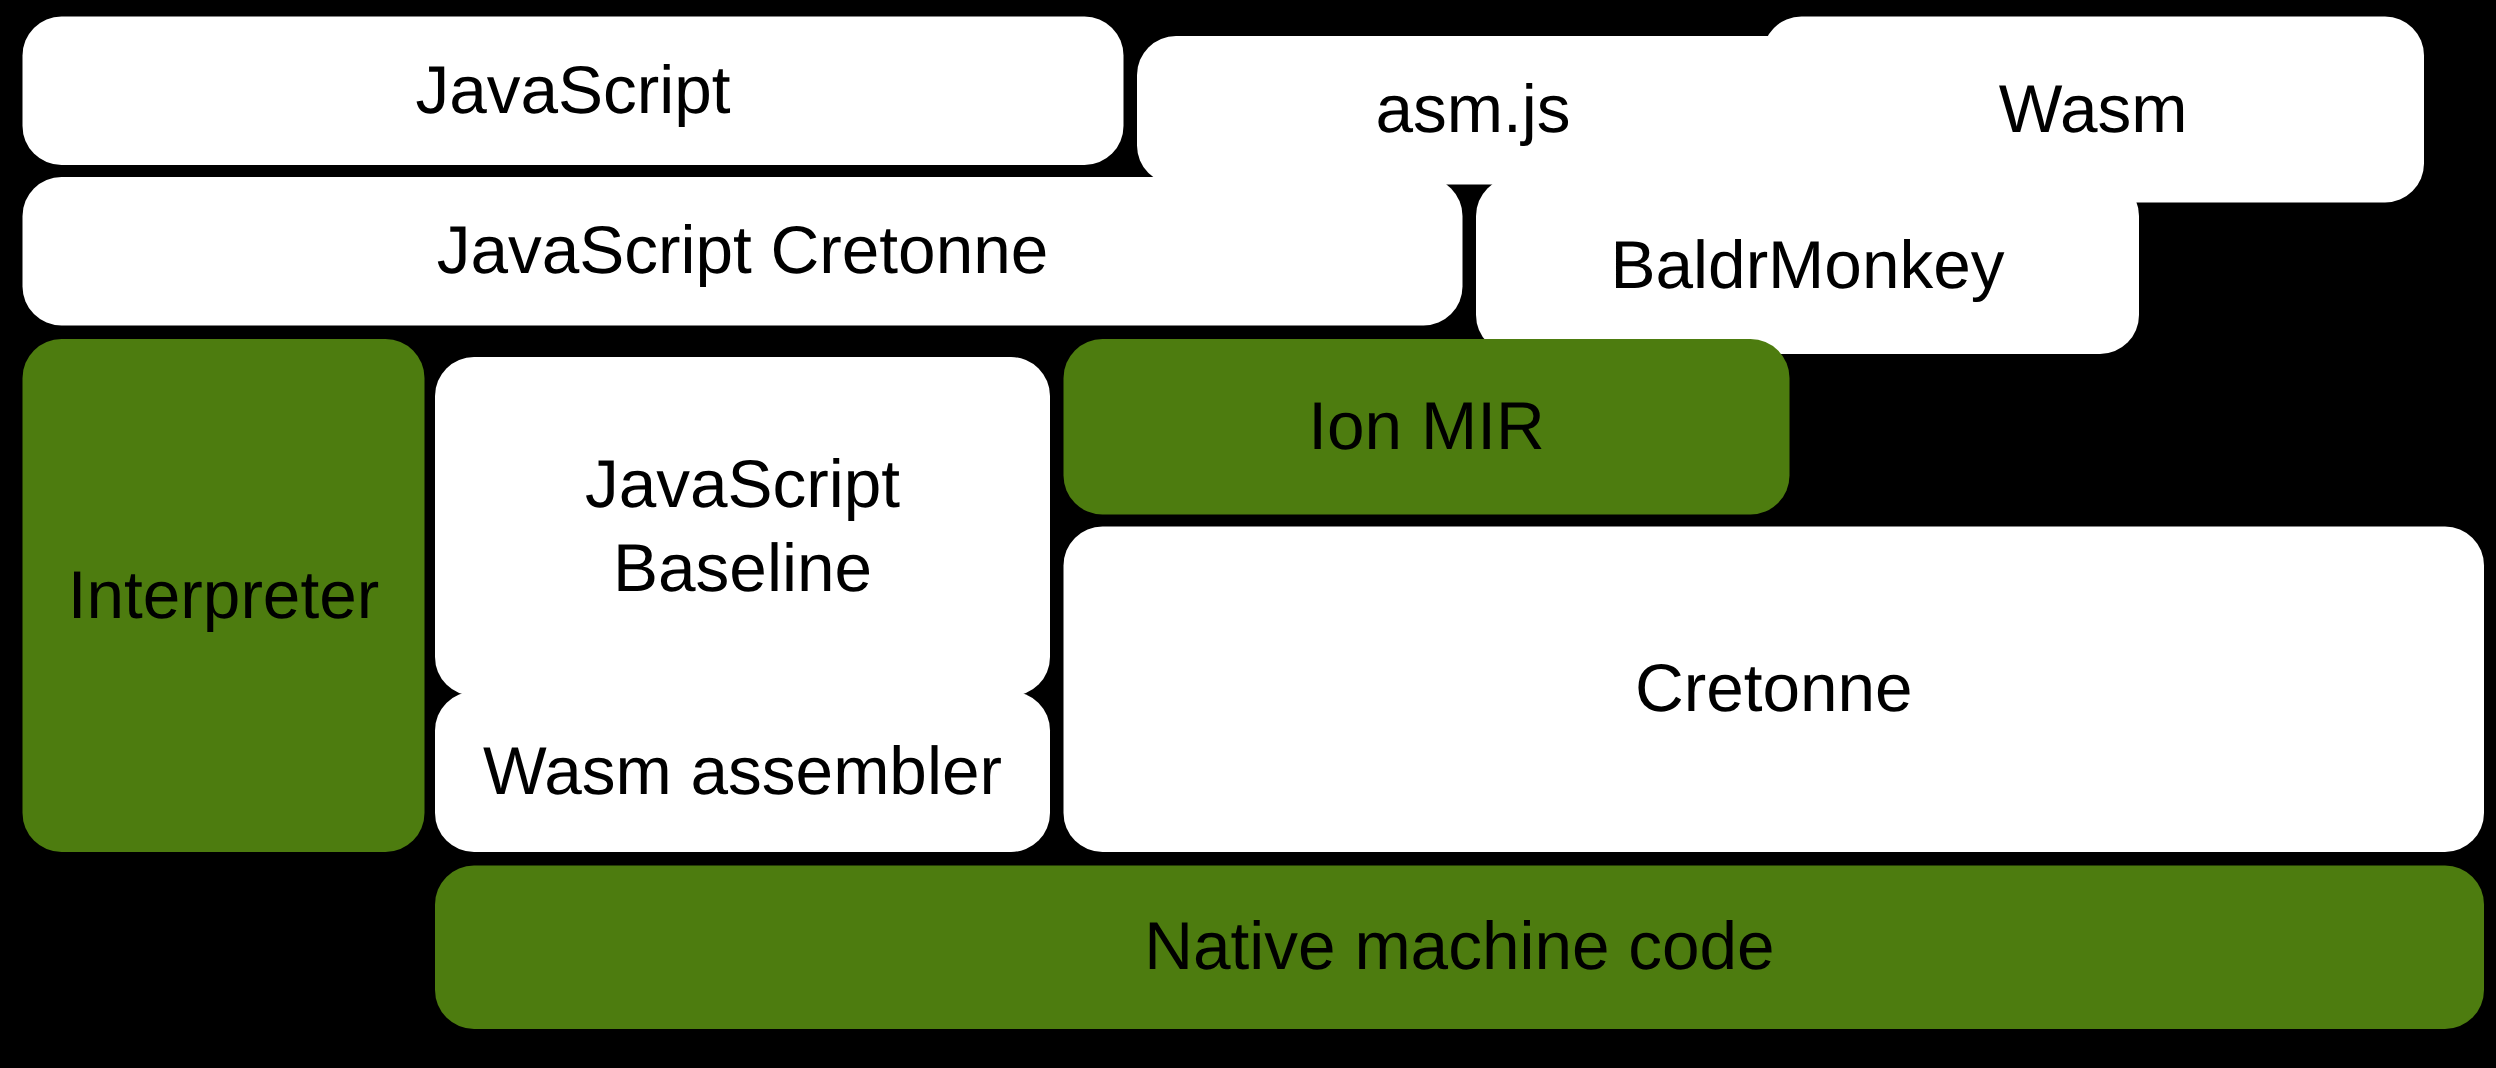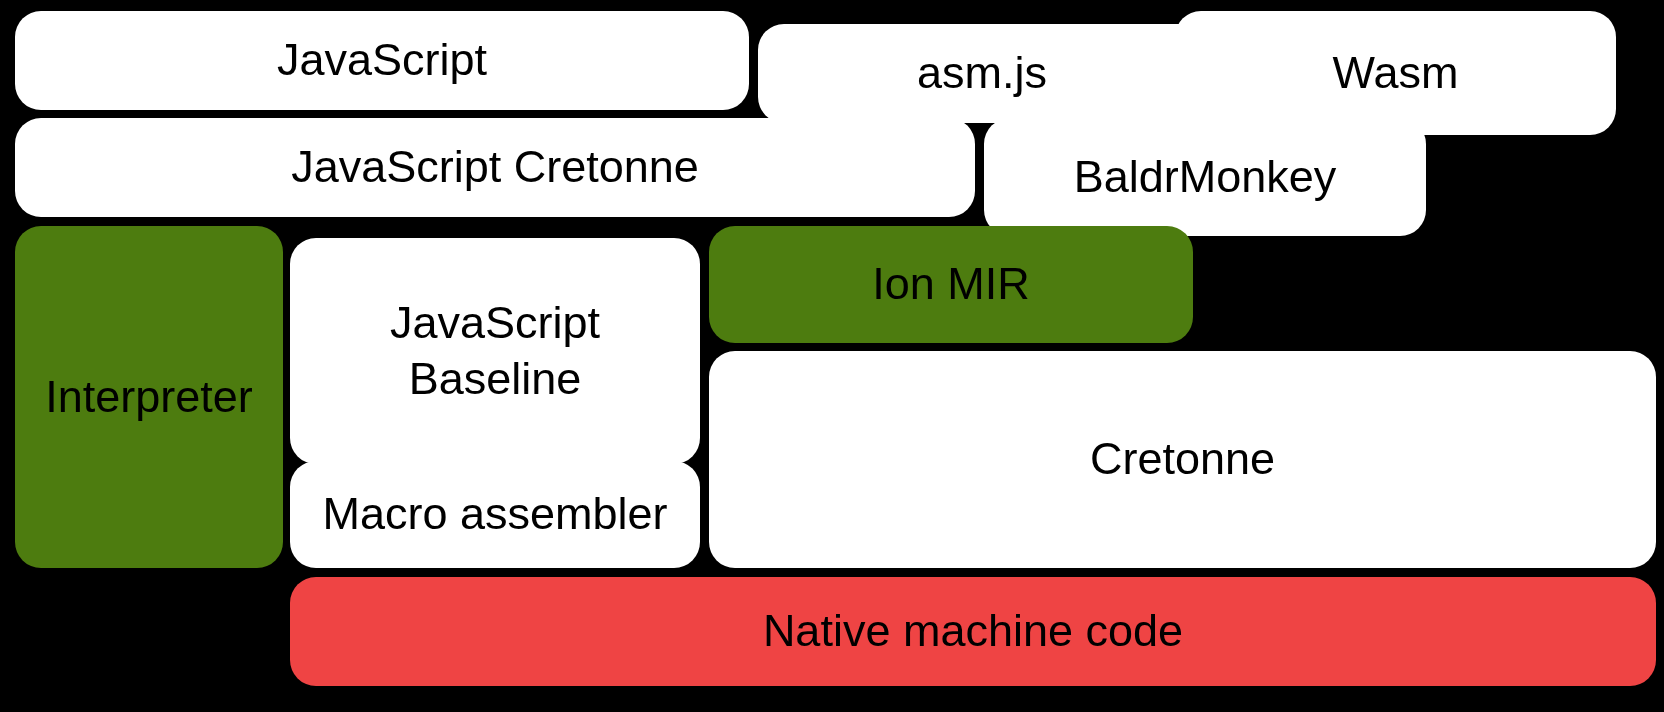--- a/index.html
+++ b/index.html
@@ -77,20 +77,20 @@
 
   <div class="box b-ionmir" style="background-color: #4d7c0f;">
     <span>Ion MIR</span>
   </div>
 
   <div class="box b-cretonne" style="background-color: #ffffff;">
     <span>Cretonne</span>
   </div>
 
   <div class="box b-macro" style="background-color: rgb(255, 255, 255);">
-    <span>Macro assembler</span>
+    <span>Wasm assembler</span>
   </div>
 
-  <div class="box b-native" style="background-color: #ef4444;">
+  <div class="box b-native" style="background-color: #4d7c0f;">
     <span>Native machine code</span>
   </div>
 
 </div>
 
 </body></html>

